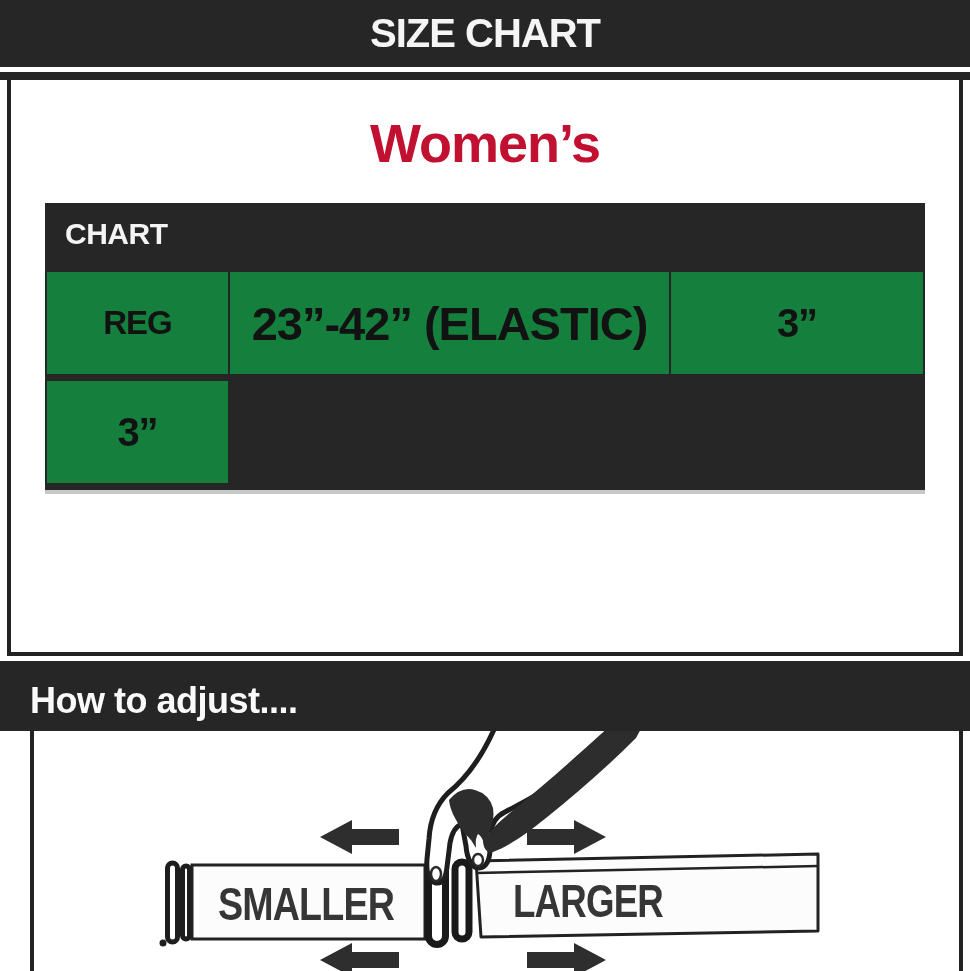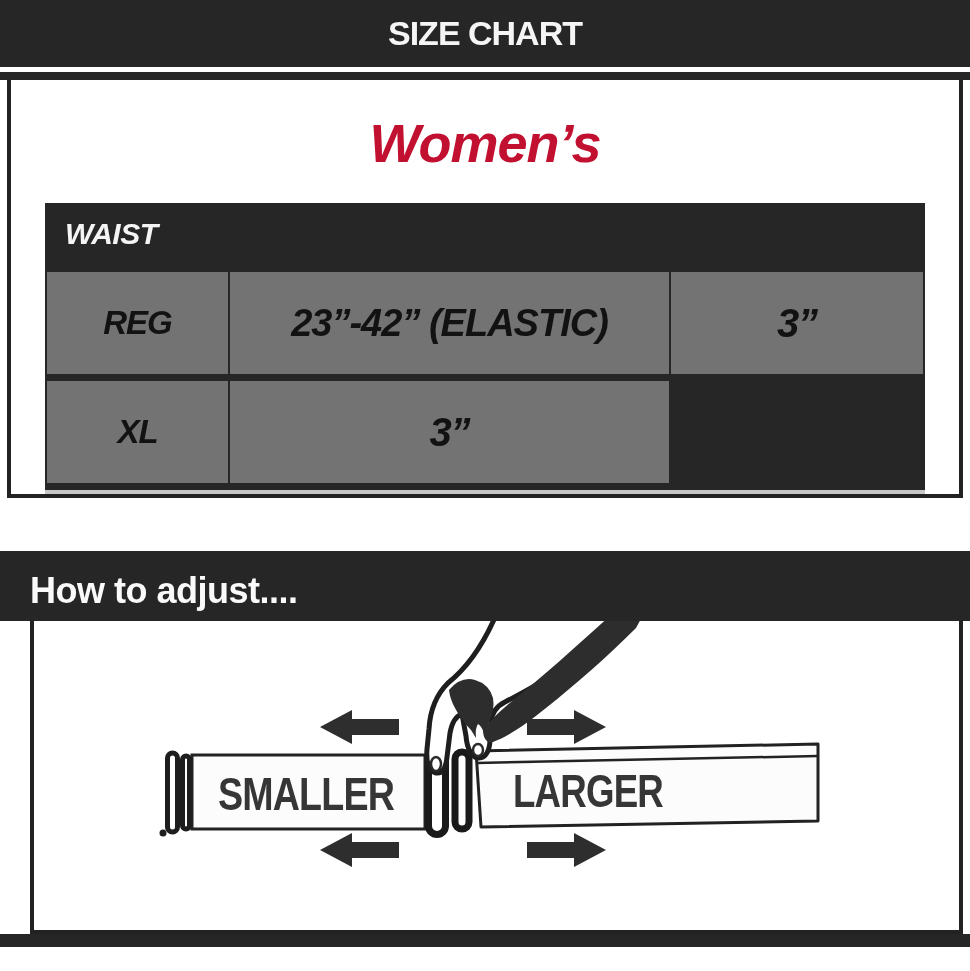--- a/index.html
+++ b/index.html
@@ -15,36 +15,36 @@
   
   .topbar {
     height: 67px;
     background: #262626;
     display: flex;
     align-items: center;
     justify-content: center;
   }
   .topbar h1 {
     color: #f5f5f5;
-    font-size: 34px;
+    font-size: 40px;
     font-weight: bold;
     letter-spacing: -1px;
   }
   .gapline { height: 5px; background: #ffffff; }
   .strip   { height: 8px; background: #262626; }
 
   
   .panel {
     margin: 0 7px;
     background: #ffffff;
     border: 4px solid #222222;
     border-top: none;
     position: relative;
   }
-  .panel-mid { height: 418px; font-style: italic; }
+  .panel-mid { height: 576px; }
   .womens {
     position: absolute;
     top: 32px; left: 0; right: 0;
     text-align: center;
     font-size: 54px;
     font-weight: bold;
     letter-spacing: -1px;
     color: #c11030;
   }
   .sizetable {
@@ -70,43 +70,42 @@
     display: grid;
     row-gap: 7px;
     padding: 7px 2px 7px 2px;
   }
   .trow {
     display: grid;
     grid-template-columns: 181px 439px 252px;
     column-gap: 2px;
   }
   .td {
-    background: #737373;
+    background: #15803d;
     height: 102px;
     display: flex;
     align-items: center;
     justify-content: center;
     font-weight: bold;
     color: #121212;
     letter-spacing: -1px;
   }
   .td-size  { font-size: 33px; }
-  .td-waist { font-size: 38px; }
+  .td-waist { font-size: 47px; }
   .td-width { font-size: 40px; }
 
   
   .gapline2 { height: 5px; background: #ffffff; }
   .divbar {
     height: 70px;
     background: #262626;
     display: flex;
     align-items: center;
     padding-left: 30px;
     padding-top: 10px;
-    margin-top: 48px;
   }
   .divbar .heading {
     color: #fafafa;
     font-size: 36px;
     font-weight: bold;
     letter-spacing: -0.5px;
   }
 
   
   .panel-bottom { height: 313px; margin-left: 30px; }
@@ -129,30 +128,29 @@
     <h1>SIZE CHART</h1>
   </header>
   <div class="gapline"></div>
   <div class="strip"></div>
 
   <section class="panel panel-mid">
     <h2 class="womens">Women’s</h2>
 
     <div class="sizetable">
       <div class="thead">
-        <div class="th th-size">WAIST</div>
+        <div class="th th-size">CHART</div>
       </div>
       <div class="tbody">
         <div class="trow">
           <div class="td td-size">REG</div>
           <div class="td td-waist">23”-42” (ELASTIC)</div>
           <div class="td td-width">3”</div>
         </div>
         <div class="trow">
-          <div class="td td-size">XL</div>
           <div class="td td-width">3”</div>
         </div>
       </div>
     </div>
   </section>
 
   <div class="gapline2"></div>
   <div class="divbar">
     <div class="heading">How to adjust....</div>
   </div>

